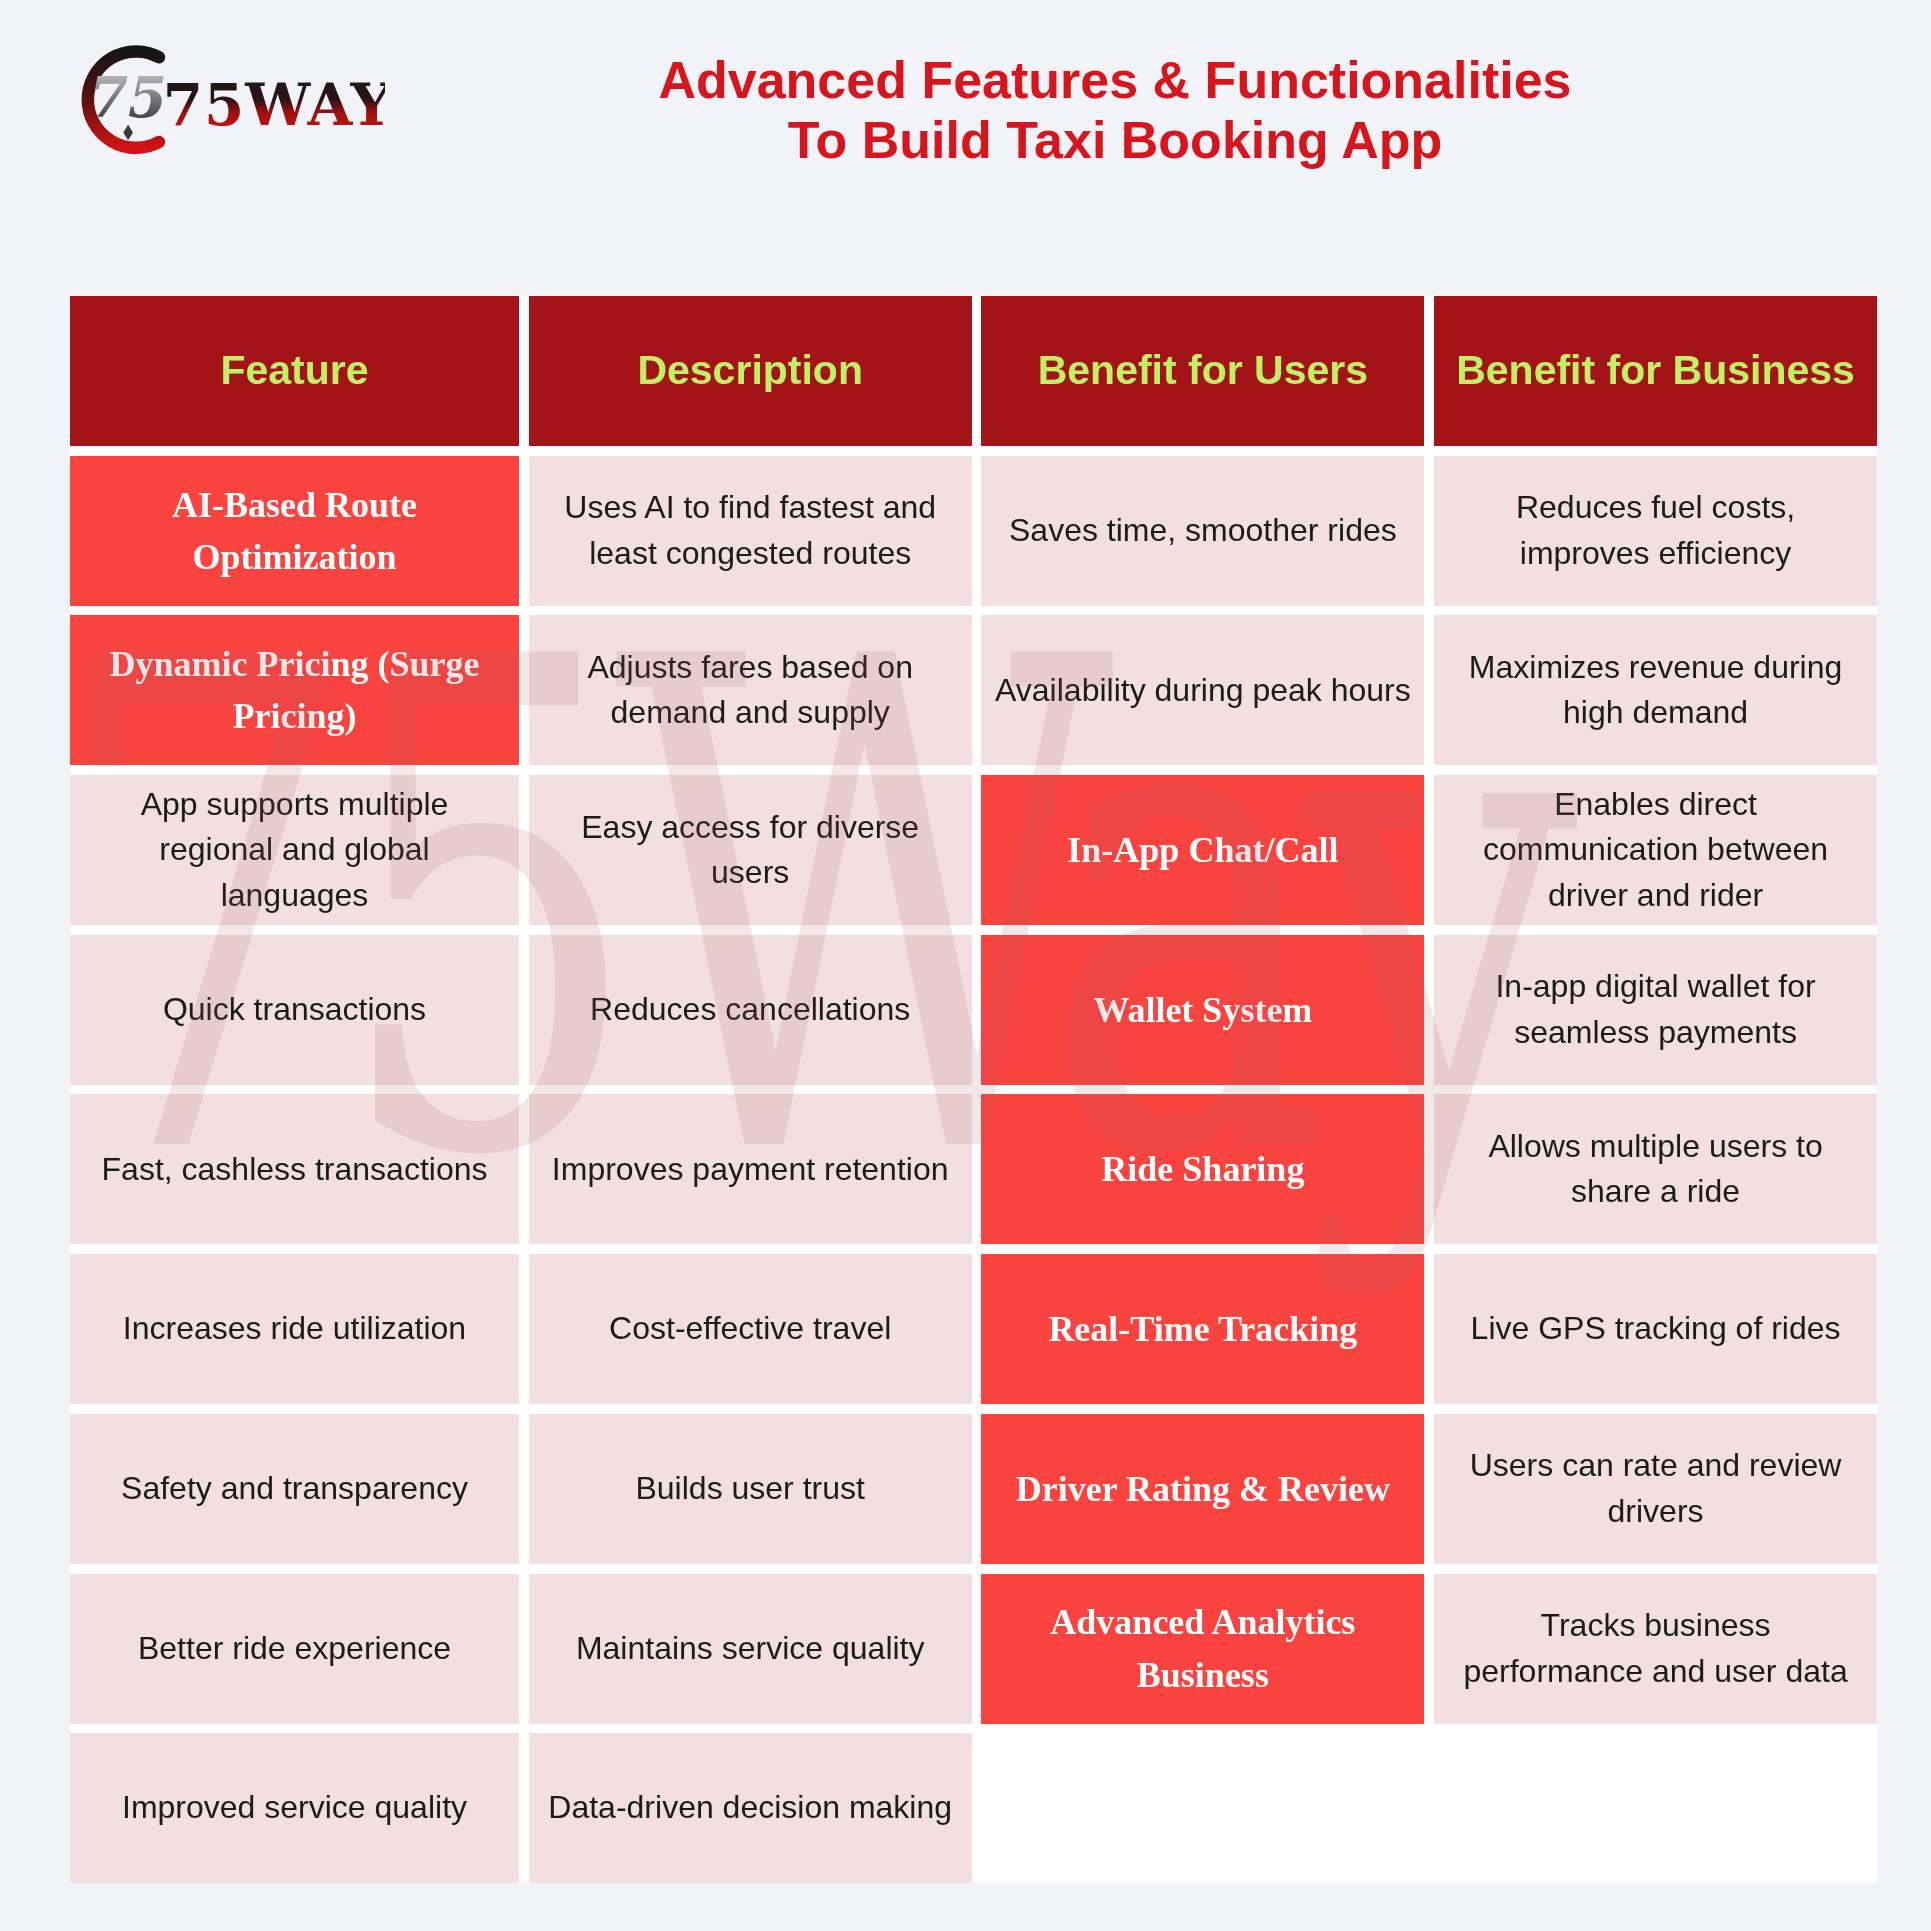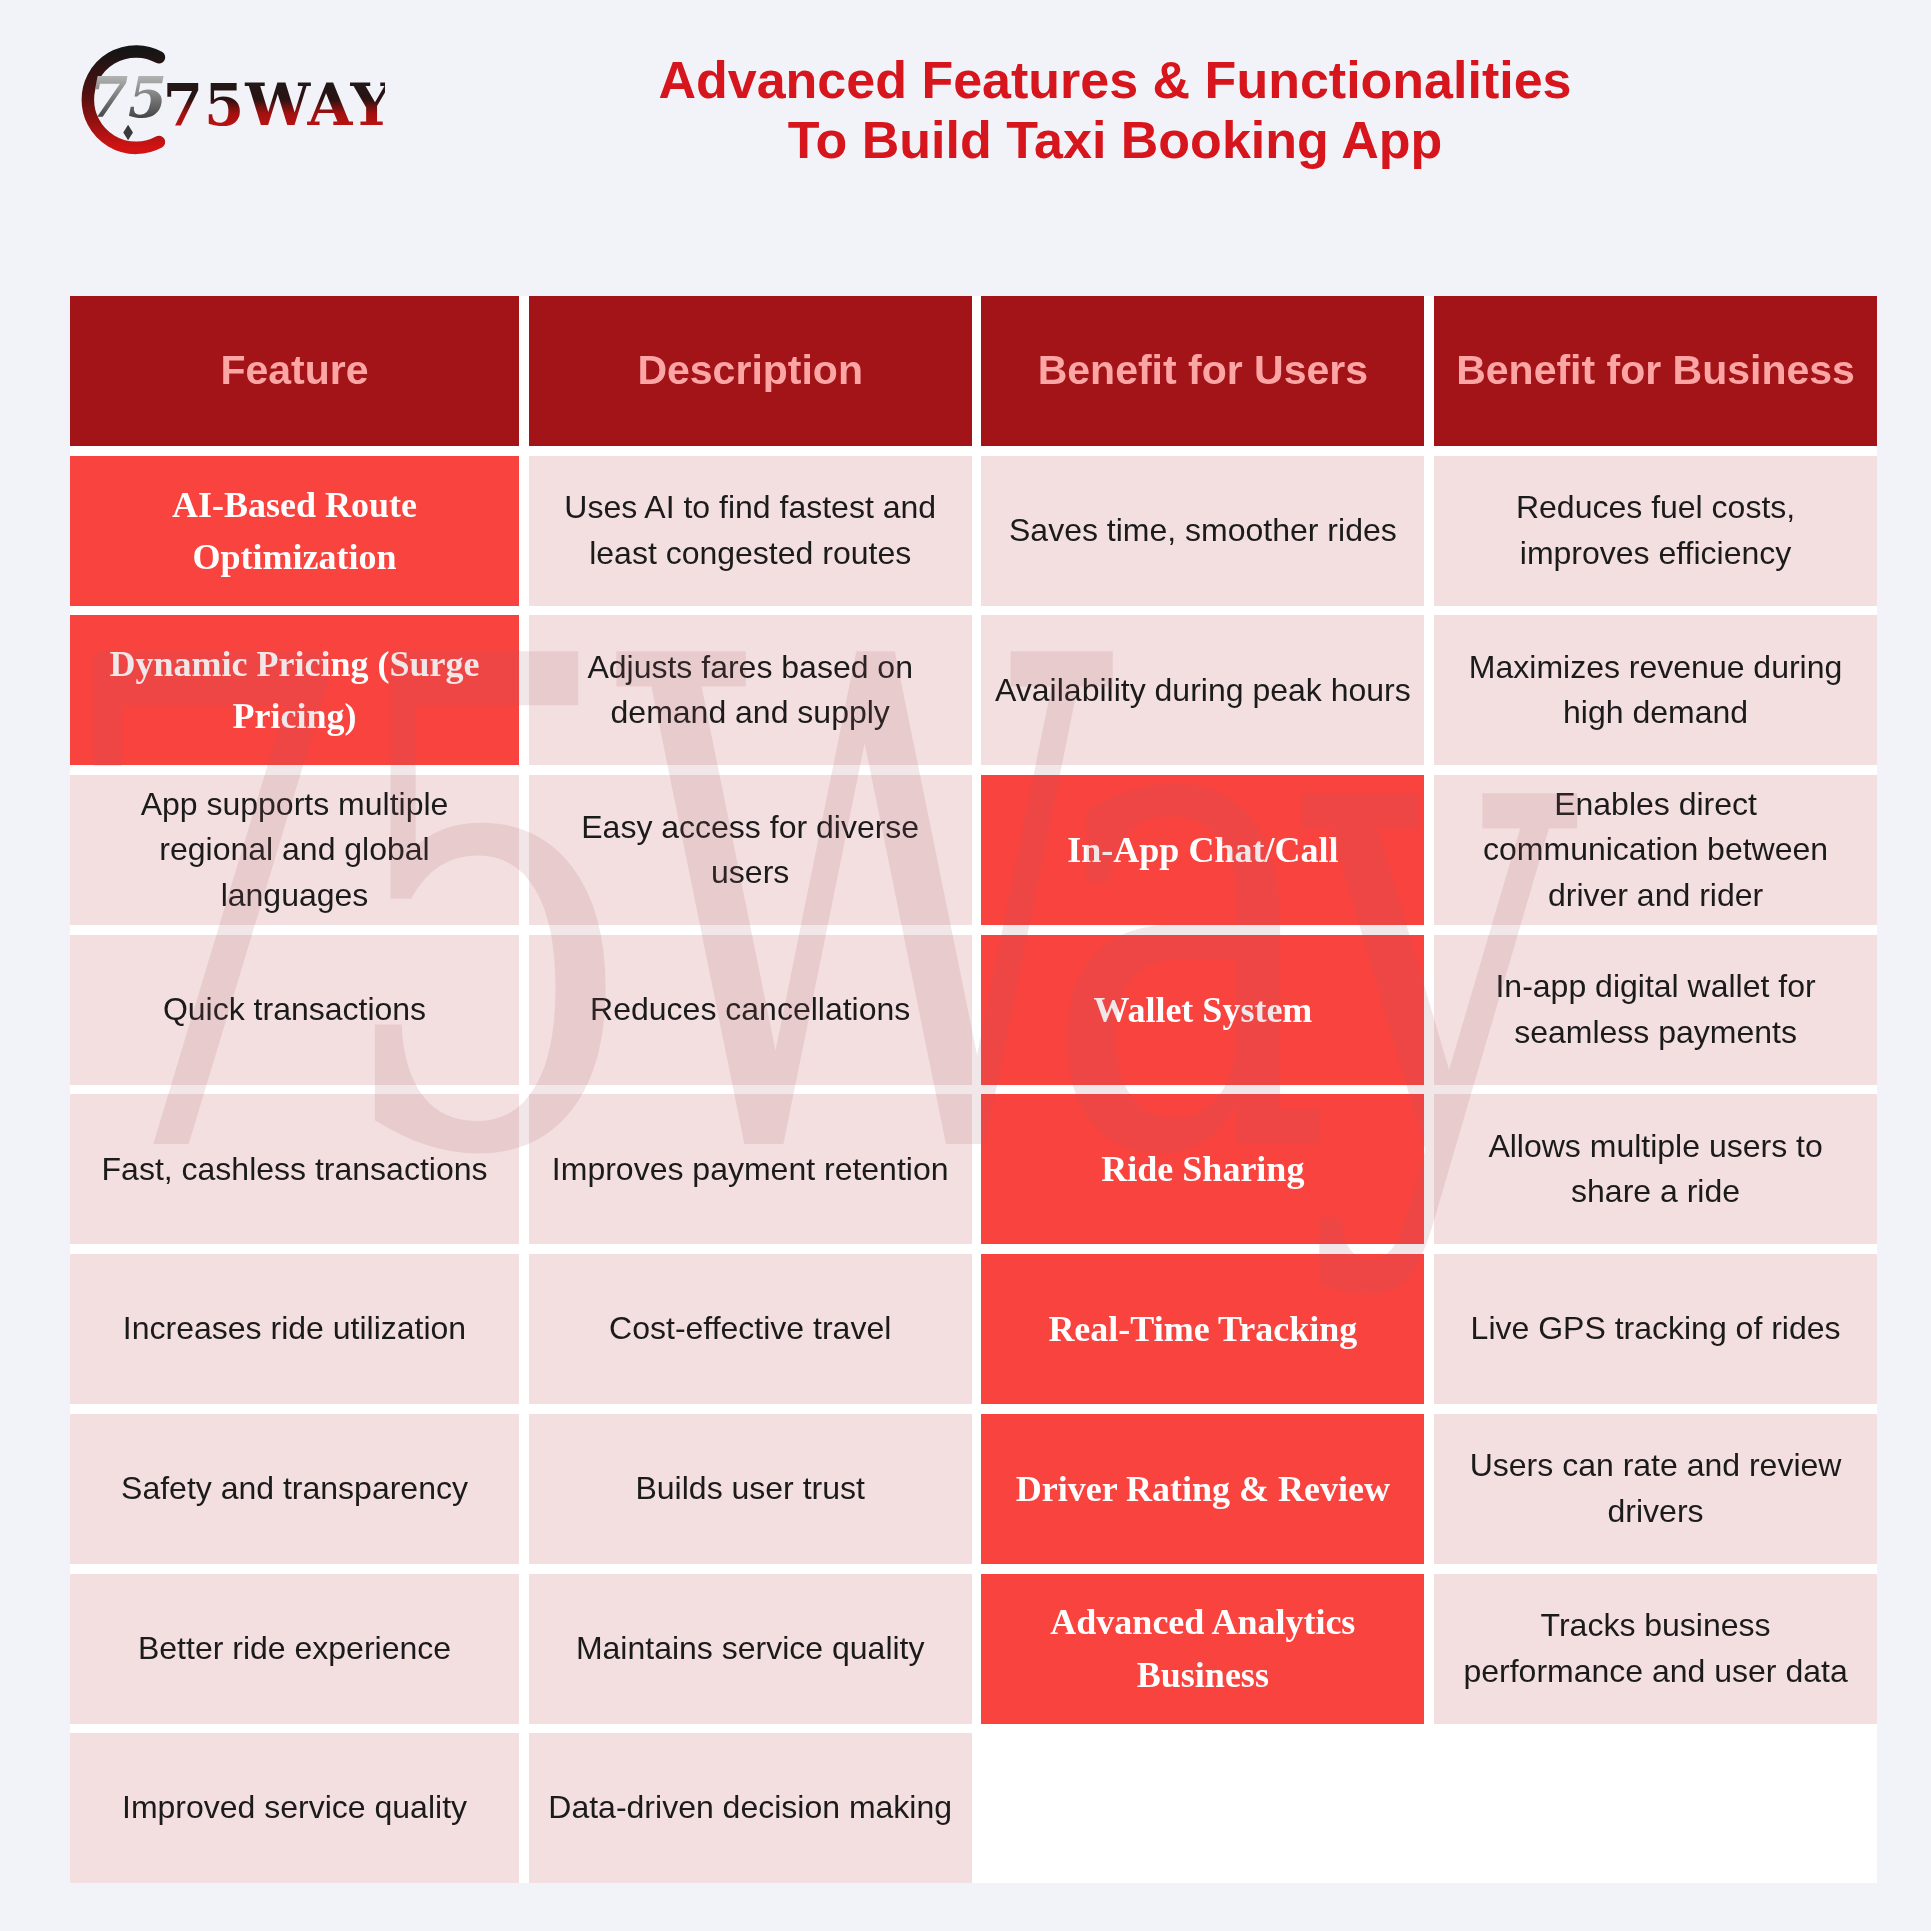--- a/index.html
+++ b/index.html
@@ -23,21 +23,21 @@
     grid-template-columns:449px 443px 443px 443px;
     grid-auto-rows:150px;
     gap:9.7px;
     background:var(--gap,#FFFFFF);
   }
   .cell{
     display:flex;align-items:center;justify-content:center;
     text-align:center;padding:5.8px 13.5px;box-sizing:border-box;
   }
   .th{
-    background:var(--header-bg,#A31418);color:#fca5a5;
+    background:var(--header-bg,#A31418);color:#bef264;
     font-weight:bold;font-size:41px;line-height:1.3;
   }
   .feature{
     background:var(--feature-bg,#F9433F);color:#ffffff;
     font-weight:bold;font-size:36px;line-height:1.45;font-family:Liberation Serif, serif;
   }
   .td{
     background:var(--cell-bg,#F3DFDF);color:var(--cell-text,#1B1B1B);
     font-size:32px;line-height:1.42;
   }

